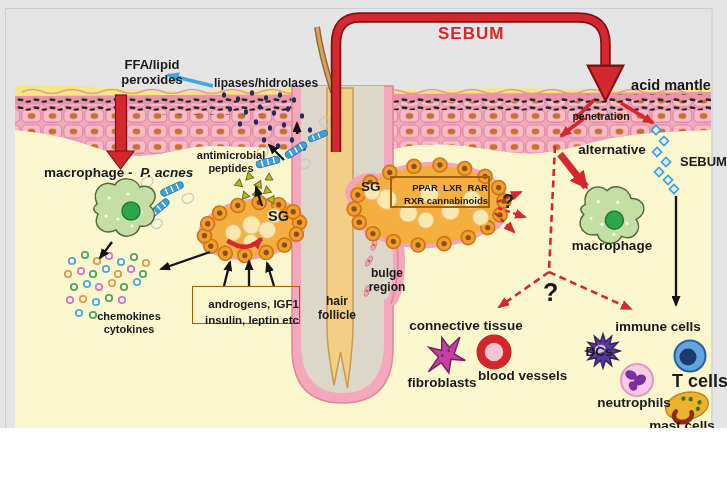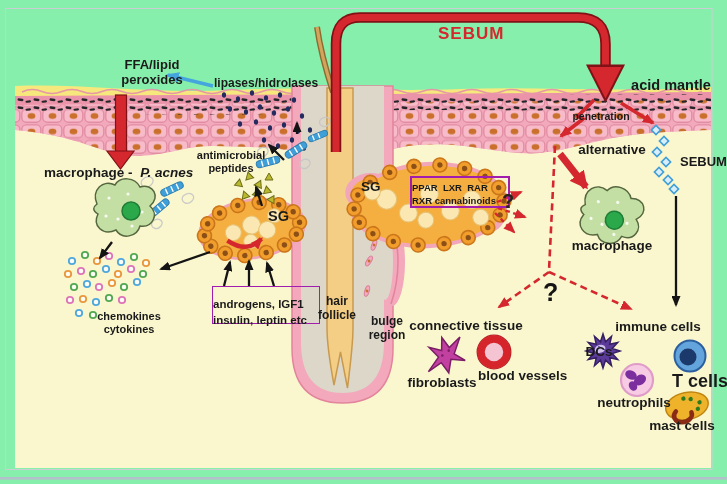--- a/index.html
+++ b/index.html
@@ -1,22 +1,22 @@
 <!DOCTYPE html>
 <html><head>
 <meta charset="utf-8">
 <style>
   html,body{margin:0;padding:0;background:#ffffff;}
-  #stage{position:relative;width:727px;height:484px;background:#86efac;overflow:hidden;
+  #stage{position:relative;width:727px;height:428px;background:#e5e5e5;overflow:hidden;
          font-family:"Liberation Sans",sans-serif;}
   #art{position:absolute;left:0;top:0;}
   .lbl{position:absolute;font-weight:bold;text-align:center;color:#1a1a1a;line-height:1.18;white-space:nowrap;}
   .lbl .ln{display:block;}
-  .databox{position:absolute;border:2px solid #a21caf;box-sizing:border-box;
-           font-weight:bold;text-align:left;color:#1a1a1a;margin-left:20px;}
+  .databox{position:absolute;border:2px solid #a16207;box-sizing:border-box;
+           font-weight:bold;text-align:right;color:#1a1a1a;}
   .databox .ln{display:block;white-space:pre;}
   .red{color:#D4282E;}
   i{font-style:italic;}
 </style>
 </head>
 <body>
 
 <div id="stage">
 
 <svg id="art" width="727" height="484" viewBox="0 0 727 484">
@@ -469,21 +469,21 @@
 <div class="databox" style="left:192px;top:286px;width:108px;height:38px;border-width:1.5px;font-size:11.5px;line-height:16px;padding-top:9px;">
   <span class="ln">androgens, IGF1</span>
   <span class="ln">insulin, leptin etc</span>
 </div>
 
 <div class="lbl" style="left:314px;top:294px;width:46px;font-size:12px;">
   <span class="ln">hair</span>
   <span class="ln">follicle</span>
 </div>
 
-<div class="lbl" style="left:361px;top:266px;width:52px;font-size:12px;margin-top:48px;">
+<div class="lbl" style="left:361px;top:266px;width:52px;font-size:12px;">
   <span class="ln">bulge</span>
   <span class="ln">region</span>
 </div>
 
 <div class="lbl" style="left:502px;top:190px;font-size:20px;color:#2b2020;">?</div>
 <div class="lbl" style="left:543px;top:278px;font-size:25px;color:#151515;">?</div>
 
 <div class="lbl" style="left:402px;top:318px;width:128px;font-size:13.5px;">connective tissue</div>
 <div class="lbl" style="left:406px;top:375px;width:72px;font-size:13.5px;">fibroblasts</div>
 <div class="lbl" style="left:478px;top:368px;width:86px;font-size:13.5px;">blood vessels</div>

